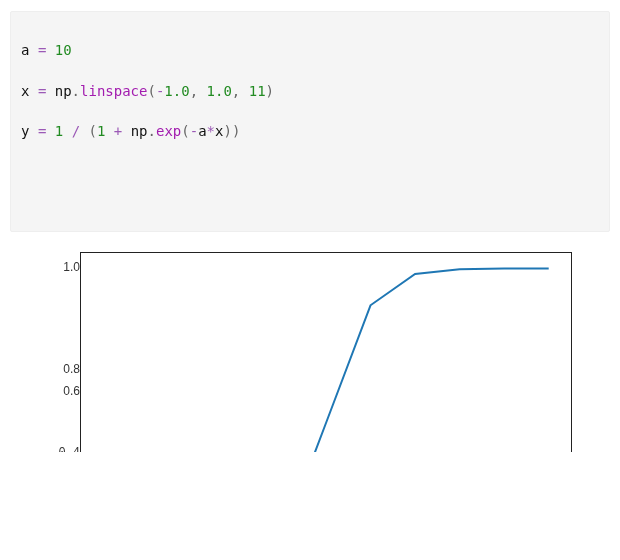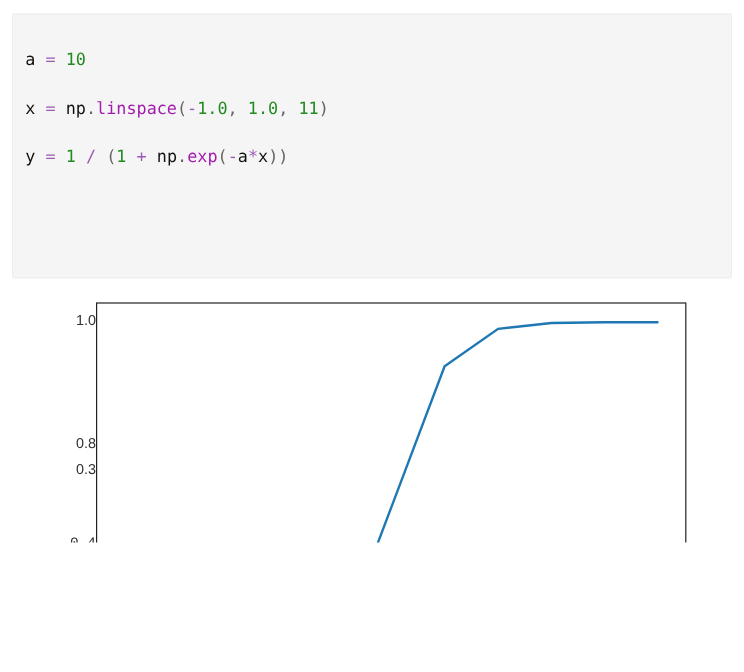--- a/index.html
+++ b/index.html
@@ -26,21 +26,21 @@
 <span class="code-line"><span class="tok-v">a</span> <span class="tok-op">=</span> <span class="tok-num">10</span></span>
 <span class="code-line"><span class="tok-v">x</span> <span class="tok-op">=</span> <span class="tok-v">np</span><span class="tok-p">.</span><span class="tok-fn">linspace</span><span class="tok-p">(</span><span class="tok-op">-</span><span class="tok-num">1.0</span><span class="tok-p">,</span><span> </span><span class="tok-num">1.0</span><span class="tok-p">,</span> <span class="tok-num">11</span><span class="tok-p">)</span></span>
 <span class="code-line"><span class="tok-v">y</span> <span class="tok-op">=</span> <span class="tok-num">1</span> <span class="tok-op">/</span> <span class="tok-p">(</span><span class="tok-num">1</span> <span class="tok-op">+</span> <span class="tok-v">np</span><span class="tok-p">.</span><span class="tok-fn">exp</span><span class="tok-p">(</span><span class="tok-op">-</span><span class="tok-v">a</span><span class="tok-op">*</span><span class="tok-v">x</span><span class="tok-p">)</span><span class="tok-p">)</span></span>
 <span class="code-line"> </span>
   </div>
 
   <div class="chart-box">
 
     <div id="yticks">
         <div class="tick-y" style="top: 210.909px; font-family: Liberation Mono, monospace;">0.4</div>
-        <div class="tick-y" style="top: 149.091px;">0.3</div>
+        <div class="tick-y" style="top: 149.091px;">0.6</div>
         <div class="tick-y" style="top: 97px; margin-top: 30px;">0.8</div>
         <div class="tick-y" style="top: 25.4545px;">1.0</div>
       </div>
     <div class="axes">
       <svg class="plot" viewBox="0 0 490 340" preserveAspectRatio="none">
         <polyline id="series" fill="none" stroke-width="2" points="22.3,324.5 66.8,324.4 111.4,323.8 155.9,319.0 200.5,287.7 245.0,170.0 289.5,52.3 334.1,21.0 378.6,16.2 423.2,15.6 467.7,15.5" stroke="#1f77b4"></polyline>
       </svg>
       <div id="xticks"></div>
     </div>
   </div>

